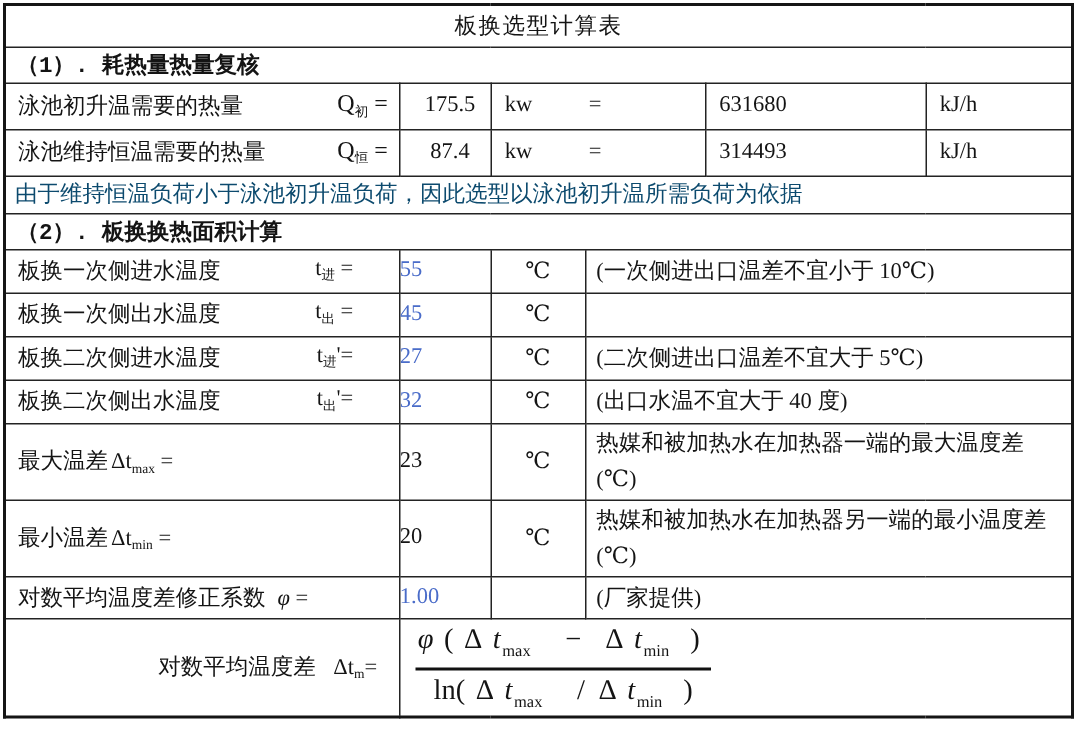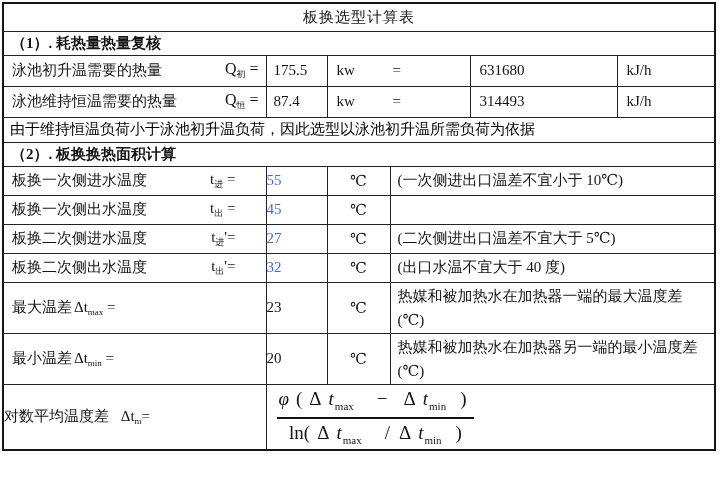--- a/index.html
+++ b/index.html
@@ -29,46 +29,46 @@
   tr.r-sec    td { height: 24px; }
   tr.r-heat   td { height: 31px; }
   tr.r-note   td { height: 25px; }
   tr.r-temp   td { height: 29px; }
   tr.r-delta  td { height: 51px; }
   tr.r-phi    td { height: 28px; }
   tr.r-form   td { height: 66px; border-bottom: none; }
 
   td.c-title { text-align: center; font-size: 15px; letter-spacing: 1px; }
   td.c-sec {
-    font-family: Liberation Serif, serif;
+    font-family: Liberation Mono, monospace;
     font-weight: bold; font-size: 15px; padding-left: 7px;
   }
-  td.c-bluenote { color: #000000; padding-left: 6px; font-size: 15px; }
+  td.c-bluenote { color: #0c4a6e; padding-left: 6px; font-size: 15px; }
 
   td.c-label { padding-left: 8px; }
   .lblflex { display: flex; justify-content: space-between; align-items: center; }
   .sym { white-space: nowrap; }
   tr.r-heat .sym { margin-right: 7px; font-size: 16px; }
   tr.r-temp .sym { margin-right: 30px; font-size: 15px; }
   sub { font-size: 9px; vertical-align: -3px; letter-spacing: 0; }
   .inlinegap { margin-left: 2px; }
   .gap-s { margin-left: 8px; }
 
-  td.c-val  { text-align: left; padding-left: 7px; }
+  td.c-val  { text-align: center; padding-left: 7px; }
   td.c-valc { text-align: left; }
   .blue { color: #4a6cc9; }
   td.c-kw { padding-left: 9px; }
   td.c-kw .u { display: inline-block; width: 56px; }
   td.c-big  { padding-left: 9px; }
   td.c-unit2 { padding-left: 9px; }
   td.c-cel { text-align: center; }
   td.c-note { padding-left: 7px; }
   td.c-note.wrap { white-space: normal; line-height: 1.55; padding-top: 2px; padding-right: 6px; }
 
-  td.c-flabel { padding-right: 14px; }
+  td.c-flabel { text-align: right; padding-right: 14px; }
   td.c-formula { padding-left: 10px; }
   .frac { display: inline-block; text-align: left; font-size: 19px; }
   .frac .num {
     display: inline-block;
     border-bottom: 2px solid #111;
     padding: 1px 8px 5px 2px;
   }
   .frac .den { display: block; padding: 3px 2px 0 2px; text-align: center; }
   .frac sub { font-size: 11px; vertical-align: -5px; margin-right: 14px; margin-left: 1px; }
   .frac .op { margin: 0 9px; }
@@ -195,20 +195,28 @@
 
   <tr class="r-delta">
     <td class="c-label">
       <span>最小温差</span><span class="sym inlinegap"><span>Δt</span><sub>min</sub><span> =</span></span>
     </td>
     <td class="c-valc">20</td>
     <td class="c-cel">℃</td>
     <td class="c-note wrap" colspan="3">热媒和被加热水在加热器另一端的最小温度差(℃)</td>
   </tr>
 
+  <tr class="r-phi">
+    <td class="c-label">
+      <span>对数平均温度差修正系数</span><span class="sym gap-s"><span class="phi-it">φ</span><span> =</span></span>
+    </td>
+    <td class="c-valc blue">1.00</td>
+    <td class="c-cel"></td>
+    <td class="c-note" colspan="3">(厂家提供)</td>
+  </tr>
 
   <tr class="r-form">
     <td class="c-flabel">
       <span>对数平均温度差</span>
       <span class="sym gap-s"><span>Δt</span><sub>m</sub><span>=</span></span>
     </td>
     <td class="c-formula" colspan="5">
       <span class="frac">
         <span class="num"><span class="it">φ</span><span class="sp">(</span><span class="sp">Δ</span><span class="it sp">t</span><sub>max</sub><span class="op">−</span><span class="sp">Δ</span><span class="it sp">t</span><sub>min</sub><span>)</span></span>
         <span class="den"><span>ln(</span><span class="sp">Δ</span><span class="it sp">t</span><sub>max</sub><span class="op">/</span><span>Δ</span><span class="it sp">t</span><sub>min</sub><span>)</span></span>

